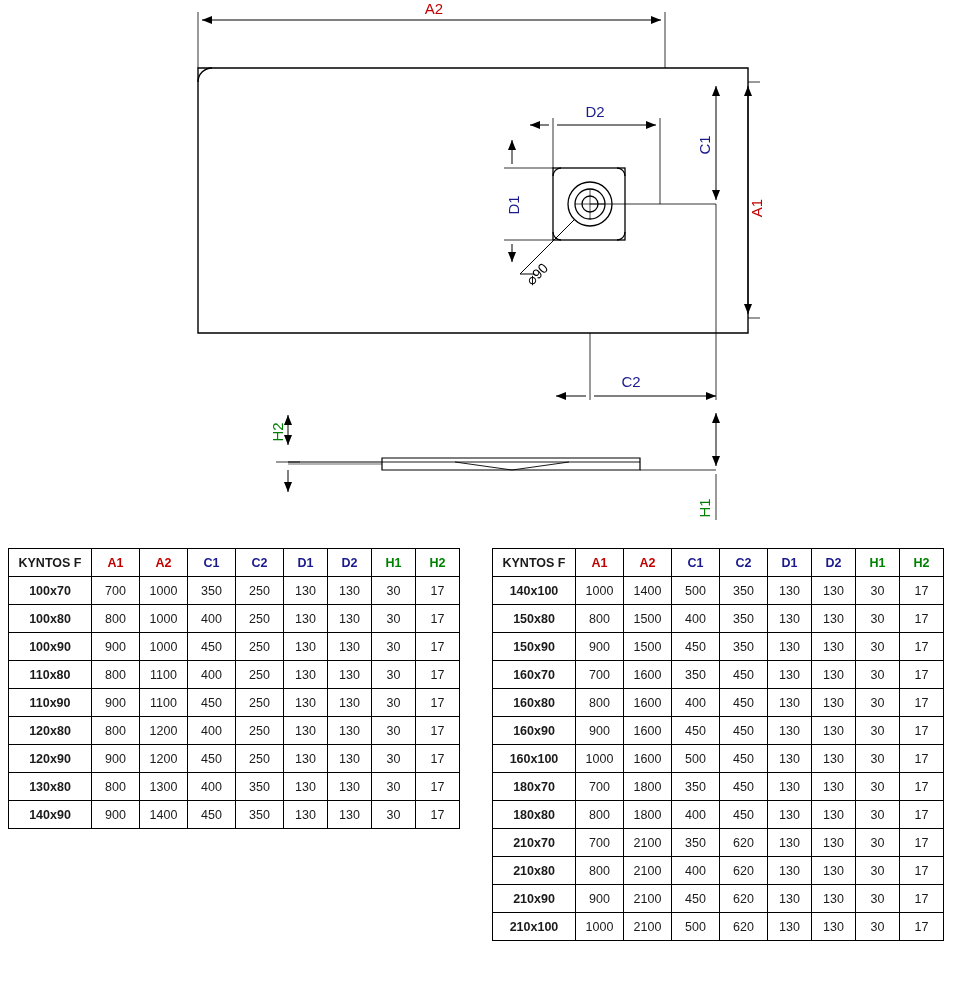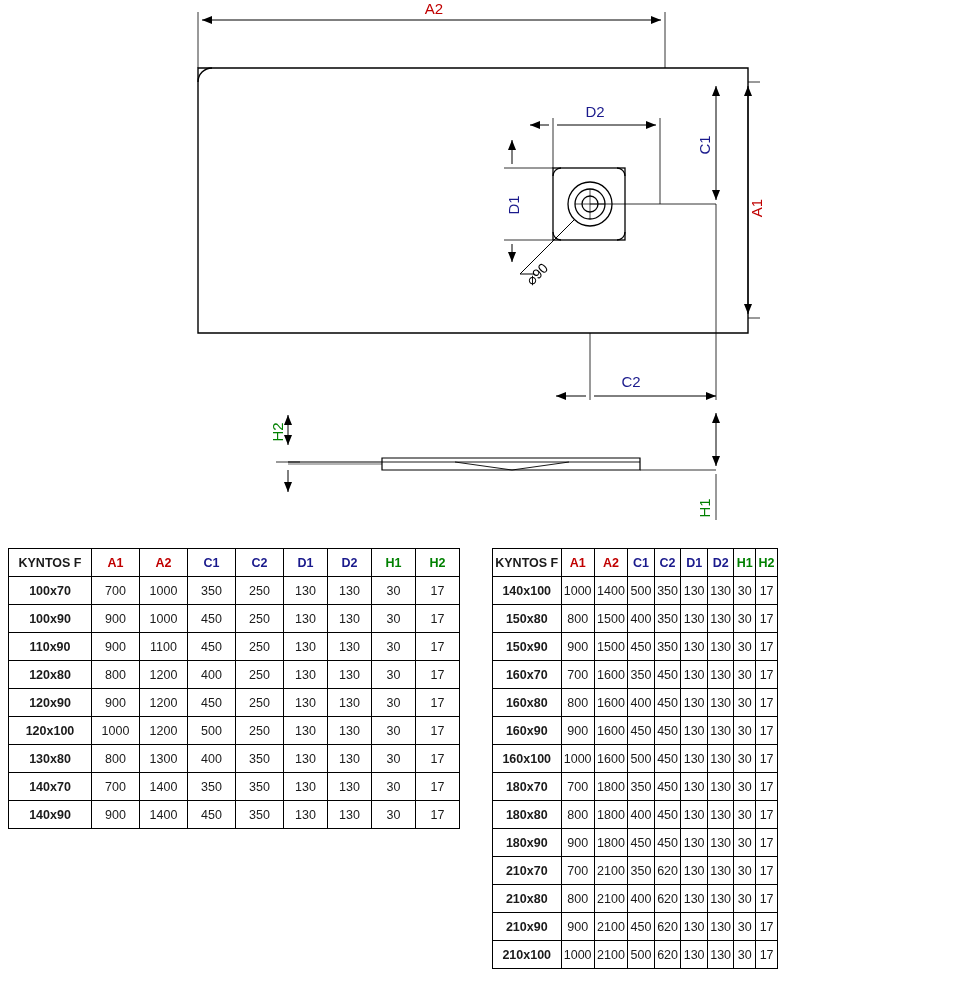--- a/index.html
+++ b/index.html
@@ -8,21 +8,21 @@
     font-family:"Liberation Sans", sans-serif;
     color:#1a1a1a;
     position:relative;
     overflow:hidden;
   }
   .diagram {
     position:absolute; left:0; top:0; width:965px; height:540px;
   }
   
   .tables {
-    position:absolute; left:0; top:548px; width:778px; height:452px;
+    position:absolute; left:0; top:548px; width:965px; height:452px;
   }
   table.spec {
     border-collapse:collapse;
     position:absolute;
     top:0;
     font-size:12.5px;
   }
   table.spec.left  { left:8px; }
   table.spec.right { left:492px; }
   table.spec th, table.spec td {
@@ -190,31 +190,53 @@
           <td>700</td>
           <td>1000</td>
           <td>350</td>
           <td>250</td>
           <td>130</td>
           <td>130</td>
           <td>30</td>
           <td>17</td>
         </tr>
         <tr>
+          <td class="model">100x80</td>
+          <td>800</td>
+          <td>1000</td>
+          <td>400</td>
+          <td>250</td>
+          <td>130</td>
+          <td>130</td>
+          <td>30</td>
+          <td>17</td>
+        </tr>
+        <tr>
           <td class="model">100x90</td>
           <td>900</td>
           <td>1000</td>
           <td>450</td>
           <td>250</td>
           <td>130</td>
           <td>130</td>
           <td>30</td>
           <td>17</td>
         </tr>
         <tr>
+          <td class="model">110x80</td>
+          <td>800</td>
+          <td>1100</td>
+          <td>400</td>
+          <td>250</td>
+          <td>130</td>
+          <td>130</td>
+          <td>30</td>
+          <td>17</td>
+        </tr>
+        <tr>
           <td class="model">110x90</td>
           <td>900</td>
           <td>1100</td>
           <td>450</td>
           <td>250</td>
           <td>130</td>
           <td>130</td>
           <td>30</td>
           <td>17</td>
         </tr>
@@ -234,46 +256,24 @@
           <td>900</td>
           <td>1200</td>
           <td>450</td>
           <td>250</td>
           <td>130</td>
           <td>130</td>
           <td>30</td>
           <td>17</td>
         </tr>
         <tr>
-          <td class="model">120x100</td>
-          <td>1000</td>
-          <td>1200</td>
-          <td>500</td>
-          <td>250</td>
-          <td>130</td>
-          <td>130</td>
-          <td>30</td>
-          <td>17</td>
-        </tr>
-        <tr>
           <td class="model">130x80</td>
           <td>800</td>
           <td>1300</td>
           <td>400</td>
-          <td>350</td>
-          <td>130</td>
-          <td>130</td>
-          <td>30</td>
-          <td>17</td>
-        </tr>
-        <tr>
-          <td class="model">140x70</td>
-          <td>700</td>
-          <td>1400</td>
-          <td>350</td>
           <td>350</td>
           <td>130</td>
           <td>130</td>
           <td>30</td>
           <td>17</td>
         </tr>
         <tr>
           <td class="model">140x90</td>
           <td>900</td>
           <td>1400</td>
@@ -406,31 +406,20 @@
           <td>800</td>
           <td>1800</td>
           <td>400</td>
           <td>450</td>
           <td>130</td>
           <td>130</td>
           <td>30</td>
           <td>17</td>
         </tr>
         <tr>
-          <td class="model">180x90</td>
-          <td>900</td>
-          <td>1800</td>
-          <td>450</td>
-          <td>450</td>
-          <td>130</td>
-          <td>130</td>
-          <td>30</td>
-          <td>17</td>
-        </tr>
-        <tr>
           <td class="model">210x70</td>
           <td>700</td>
           <td>2100</td>
           <td>350</td>
           <td>620</td>
           <td>130</td>
           <td>130</td>
           <td>30</td>
           <td>17</td>
         </tr>

